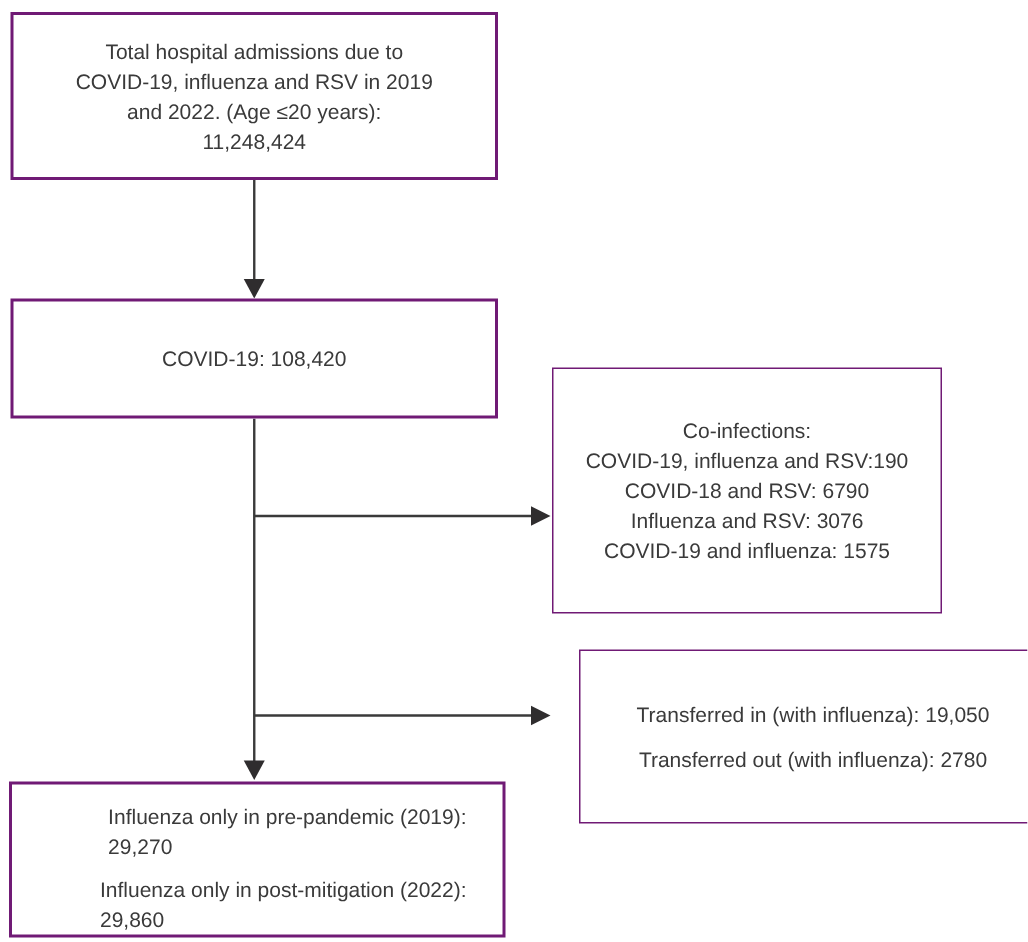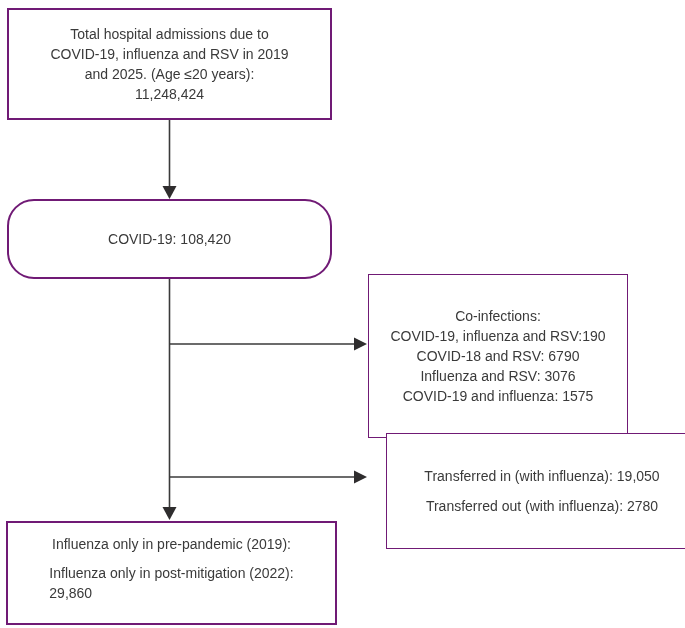--- a/index.html
+++ b/index.html
@@ -26,29 +26,29 @@
     display: flex;
     flex-direction: column;
     justify-content: center;
     align-items: center;
     text-align: center;
     font-size: 14px;
     line-height: 20px;
   }
   .box.thin { border-width: 1.5px; }
   .box-total        { left: 7px;   top: 8px;   width: 325px; height: 112px; }
-  .box-pathogens    { left: 7px;   top: 199px; width: 325px; height: 80px; border-radius: 27px;  }
-  .box-coinfections { left: 368px; top: 274px; width: 260px; height: 164px; }
+  .box-pathogens    { left: 7px;   top: 199px; width: 325px; height: 80px;  }
+  .box-coinfections { left: 368px; top: 245px; width: 260px; height: 164px; }
   .box-transfers    { left: 368px; top: 433px; width: 312px; height: 116px; row-gap: 10px; margin-left: 18px; }
   .box-influenza-only {
     left: 6px; top: 521px; width: 331px; height: 104px;
     justify-content: flex-start;
-    align-items: center;
+    align-items: flex-end;
     text-align: left;
-    padding: 11px 0;
+    padding: 11px 24px;
   }
   .para { margin: 0 0 9px 0; }
   .para:last-child { margin-bottom: 0; }
 </style>
 </head>
 <body>
 
 <div class="canvas">
 
   <svg class="arrows" viewBox="0 0 685 628" xmlns="http://www.w3.org/2000/svg">
@@ -66,21 +66,21 @@
     </g>
     <g stroke="#3a3a3a" stroke-width="1.6" fill="#2f2d2e">
       <line x1="169.5" y1="477" x2="356" y2="477"></line>
       <polygon points="354,470.5 354,483.5 367,477" stroke="none"></polygon>
     </g>
   </svg>
 
   <div class="box box-total">
     <div>Total hospital admissions due to</div>
     <div>COVID-19, influenza and RSV in 2019</div>
-    <div>and 2025. (Age ≤20 years):</div>
+    <div>and 2022. (Age ≤20 years):</div>
     <div>11,248,424</div>
   </div>
 
   <div class="box box-pathogens">
     <div>COVID-19: 108,420</div>
   </div>
 
   <div class="box box-coinfections thin">
     <div>Co-infections:</div>
     <div>COVID-19, influenza and RSV:190</div>
@@ -90,20 +90,21 @@
   </div>
 
   <div class="box box-transfers thin">
     <div>Transferred in (with influenza): 19,050</div>
     <div>Transferred out (with influenza): 2780</div>
   </div>
 
   <div class="box box-influenza-only">
     <div class="para">
       <div>Influenza only in pre-pandemic (2019):</div>
+      <div>29,270</div>
     </div>
     <div class="para">
       <div>Influenza only in post-mitigation (2022):</div>
       <div>29,860</div>
     </div>
   </div>
 
 </div>
 
 </body></html>

